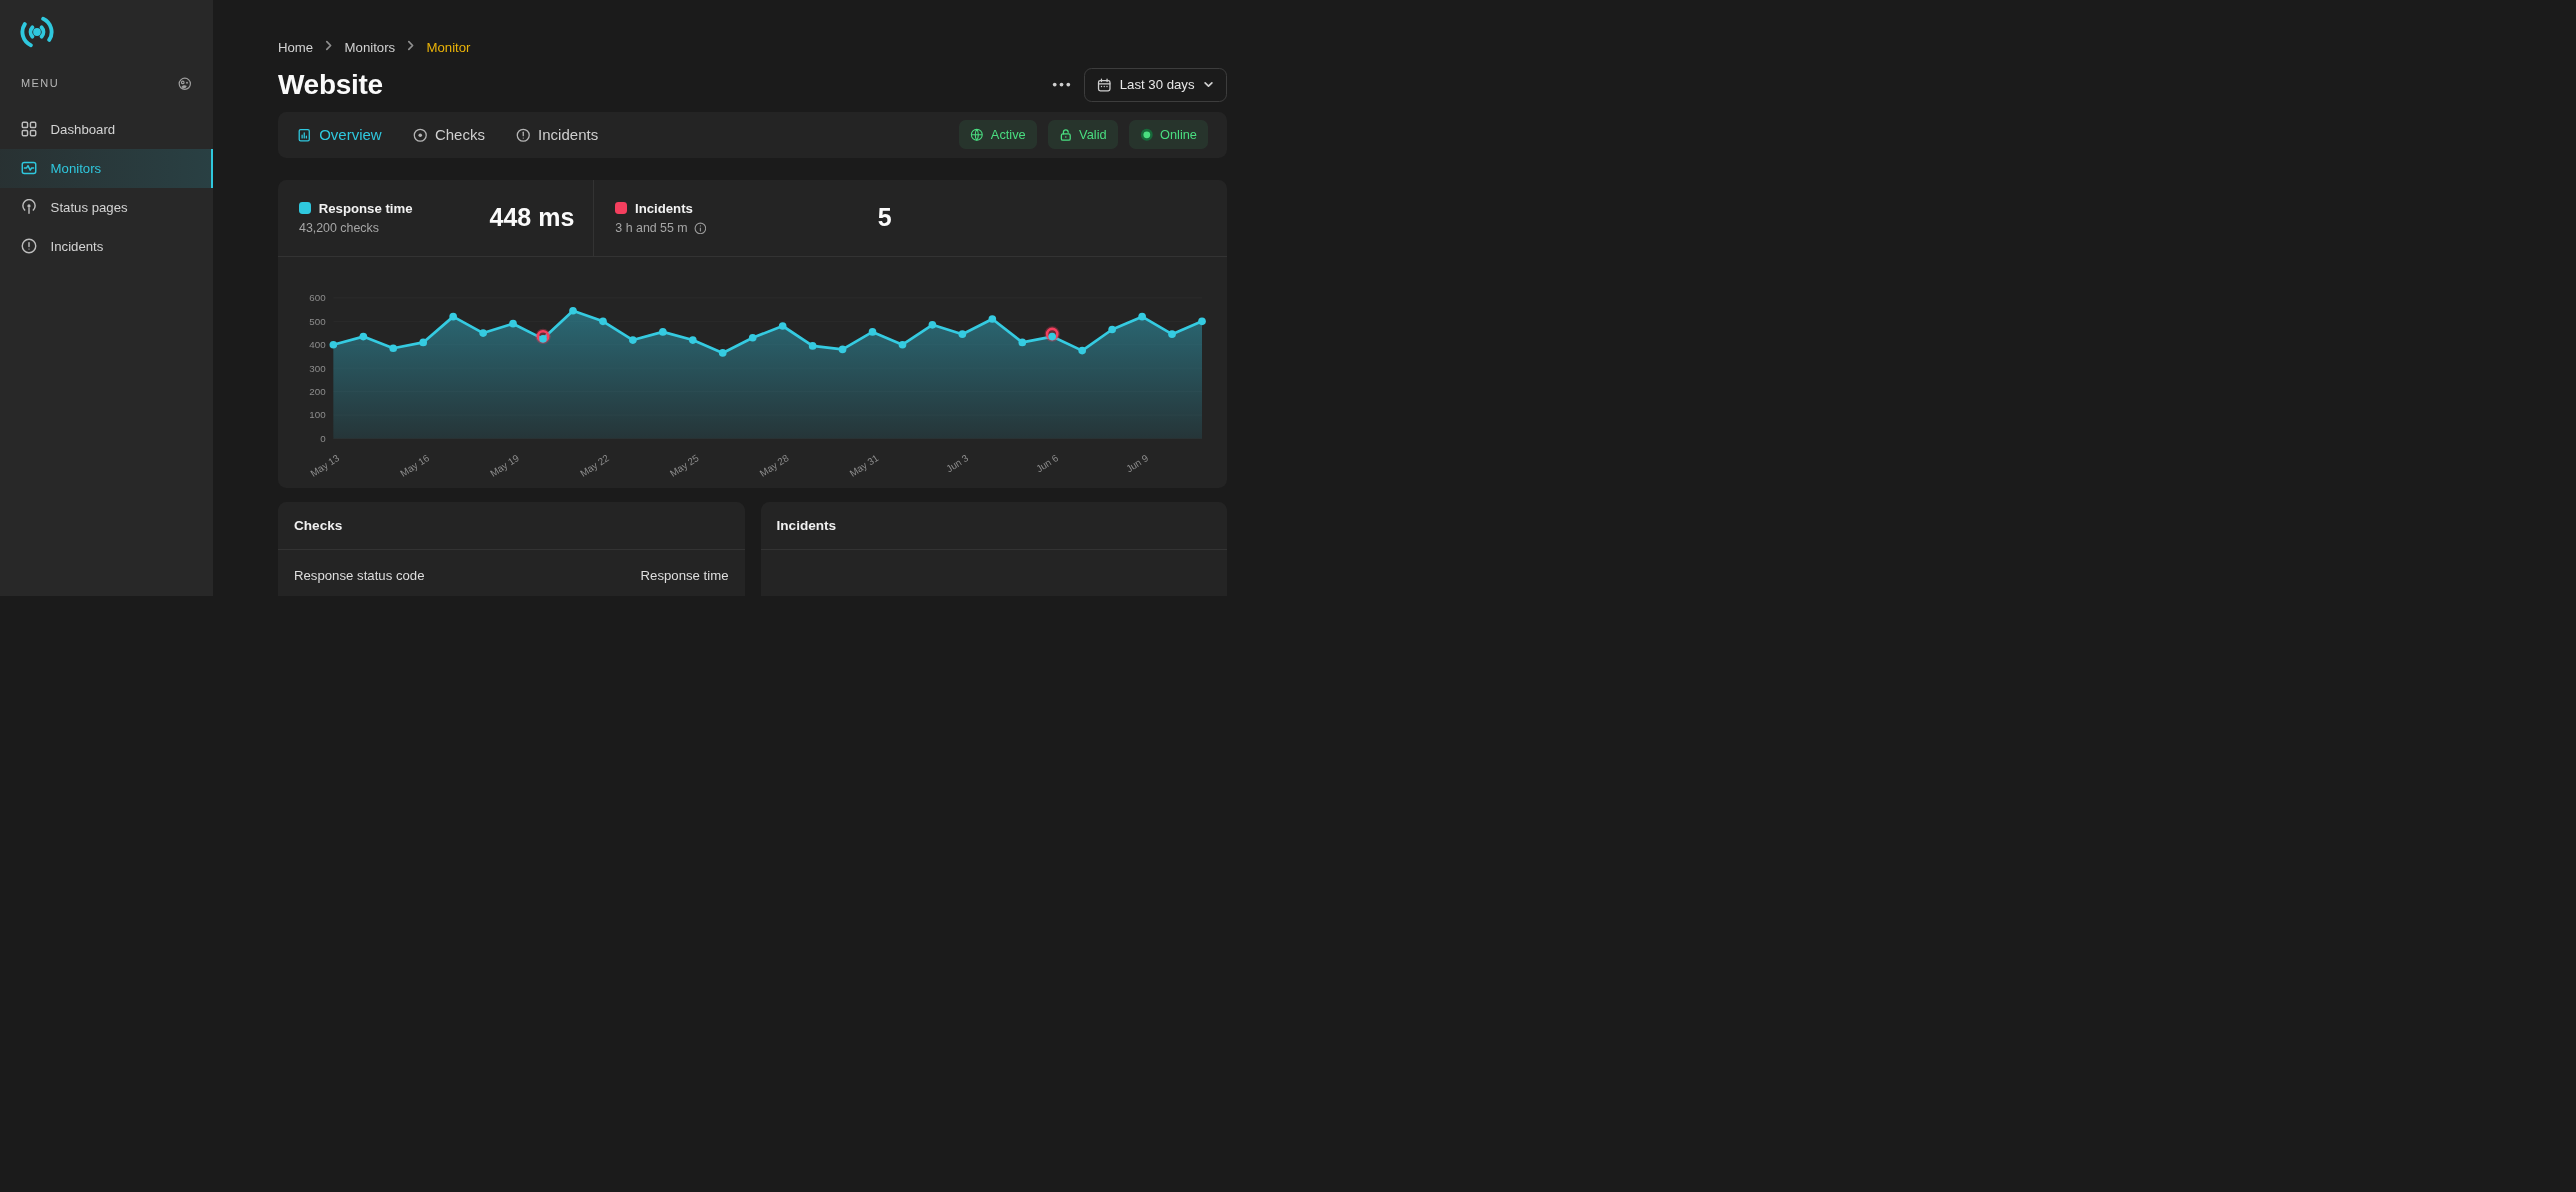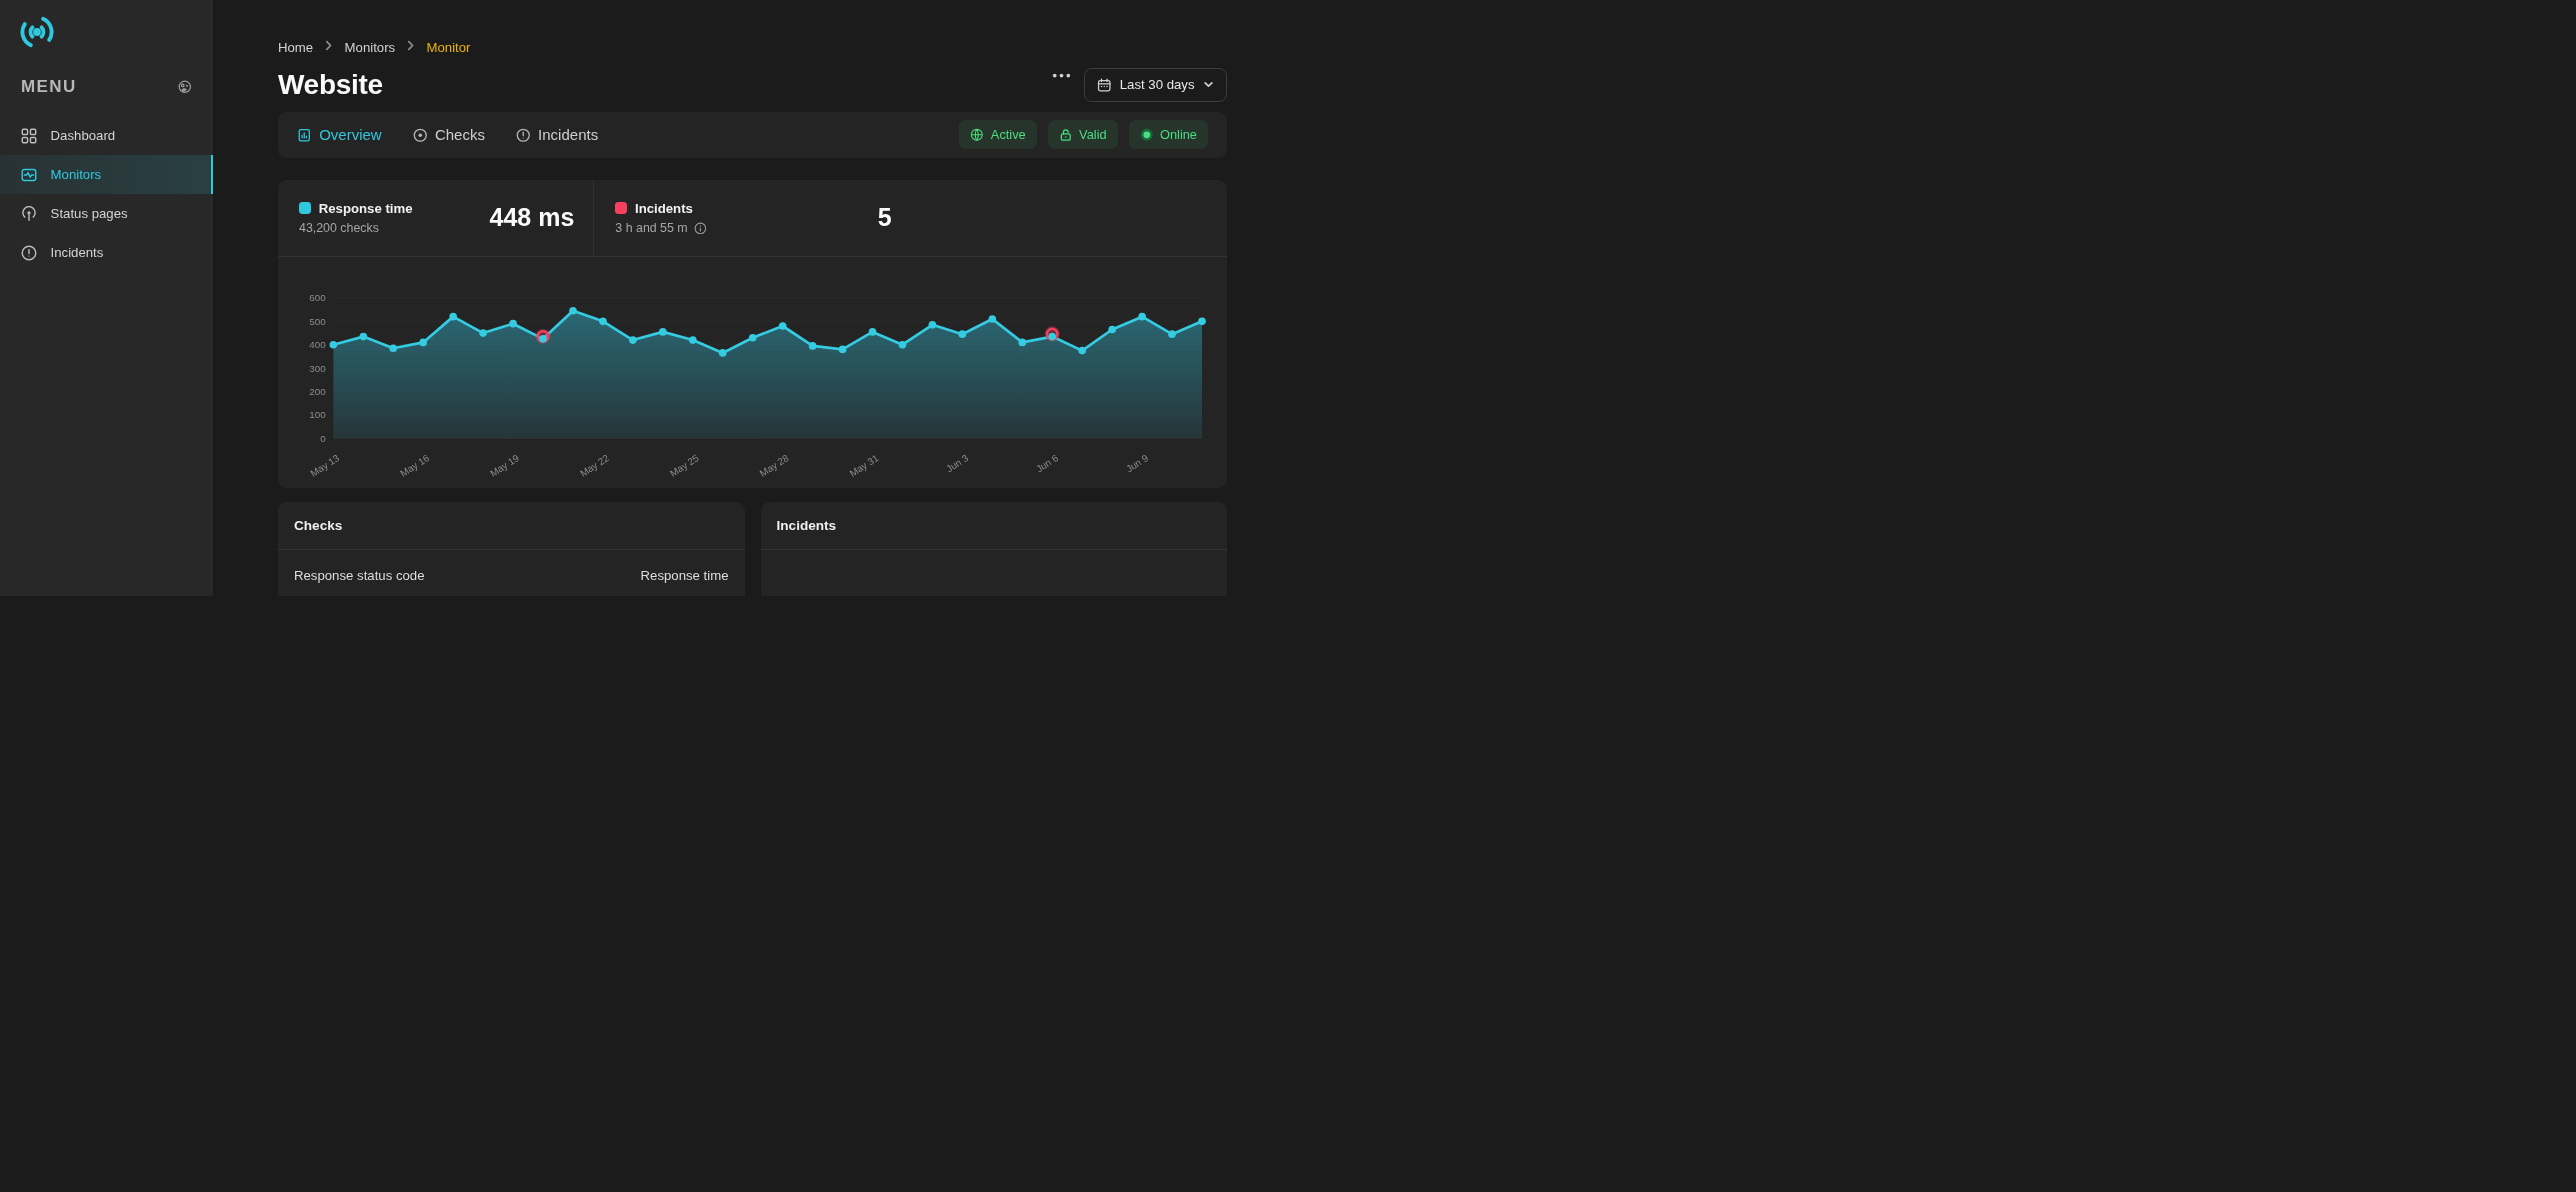--- a/index.html
+++ b/index.html
@@ -5,21 +5,21 @@
   * { margin:0; padding:0; box-sizing:border-box; }
   html,body { width:1288px; height:596px; overflow:hidden; background:#1b1b1b;
     font-family:"Liberation Sans", sans-serif; -webkit-font-smoothing:antialiased; }
   .app { display:flex; width:1288px; height:596px; }
 
   
   .sidebar { width:213px; height:596px; background:#282828; flex:none; }
   .logo-wrap { padding:13.6px 0 0 20.4px; }
   .logo-wrap svg { width:34px; height:36px; display:block; color:#2fc8de; }
   .menu-row { display:flex; align-items:center; justify-content:space-between; margin:27px 21px 0 21px; }
-  .menu-label { font-size:17px; font-weight:700; letter-spacing:1.4px; color:#b8b8b8; }
+  .menu-label { font-size:11px; font-weight:400; letter-spacing:1.4px; color:#b8b8b8; }
   .mask-btn { width:13.6px; height:13.6px; color:#9f9f9f; cursor:pointer; }
   .mask-btn svg { width:13.6px; height:13.6px; display:block; }
   .nav { margin-top:19.6px; }
   .nav-item { height:39px; display:flex; align-items:center; gap:13.6px; padding-left:21px;
     font-size:13.2px; color:#d4d4d4; cursor:pointer; position:relative; }
   .nav-item svg { width:16px; height:16px; color:#bdbdbd; flex:none; }
   .nav-item.active { color:#2fc8de;
     background:linear-gradient(90deg, rgba(47,200,222,0.06), rgba(47,200,222,0.15));
     border-right:2.6px solid #2fc8de; }
   .nav-item.active svg { color:#2fc8de; }
@@ -27,21 +27,21 @@
   
   .main { flex:1; padding:0 61px 0 65px; }
   .breadcrumb { margin-top:40px; display:flex; align-items:flex-start; gap:10.2px;
     font-size:13.2px; color:#d2d2d2; }
   .crumb { cursor:pointer; }
   .crumb-current { color:#eab308; font-weight:400; }
   .chev svg { width:11px; height:11px; display:block; color:#8f8f8f; }
 
   .title-row { margin-top:12.8px; display:flex; align-items:center; justify-content:space-between; height:34px; }
   .page-title { font-size:28px; font-weight:700; color:#fafafa; letter-spacing:-0.3px; }
-  .title-actions { display:flex; gap:11px; }
+  .title-actions { display:flex; align-items:center; gap:11px; }
   .more-btn { cursor:pointer; color:#cfcfcf; padding:5.1px 1.7px; }
   .more-btn svg { width:19px; height:5.1px; display:block; }
   .range-btn { height:34px; border:0.9px solid #3d3d3d; border-radius:7.7px; background:transparent;
     display:flex; align-items:center; gap:8.5px; padding:0 12px; color:#e8e8e8;
     font-size:13.2px; cursor:pointer; }
   .range-btn svg { width:14.5px; height:14.5px; color:#d0d0d0; }
   .range-btn .dd { width:11px; height:11px; }
 
   .tabbar { margin-top:10.2px; height:46px; background:#242424; border-radius:8.5px;
     display:flex; align-items:center; padding:0 19px; }

